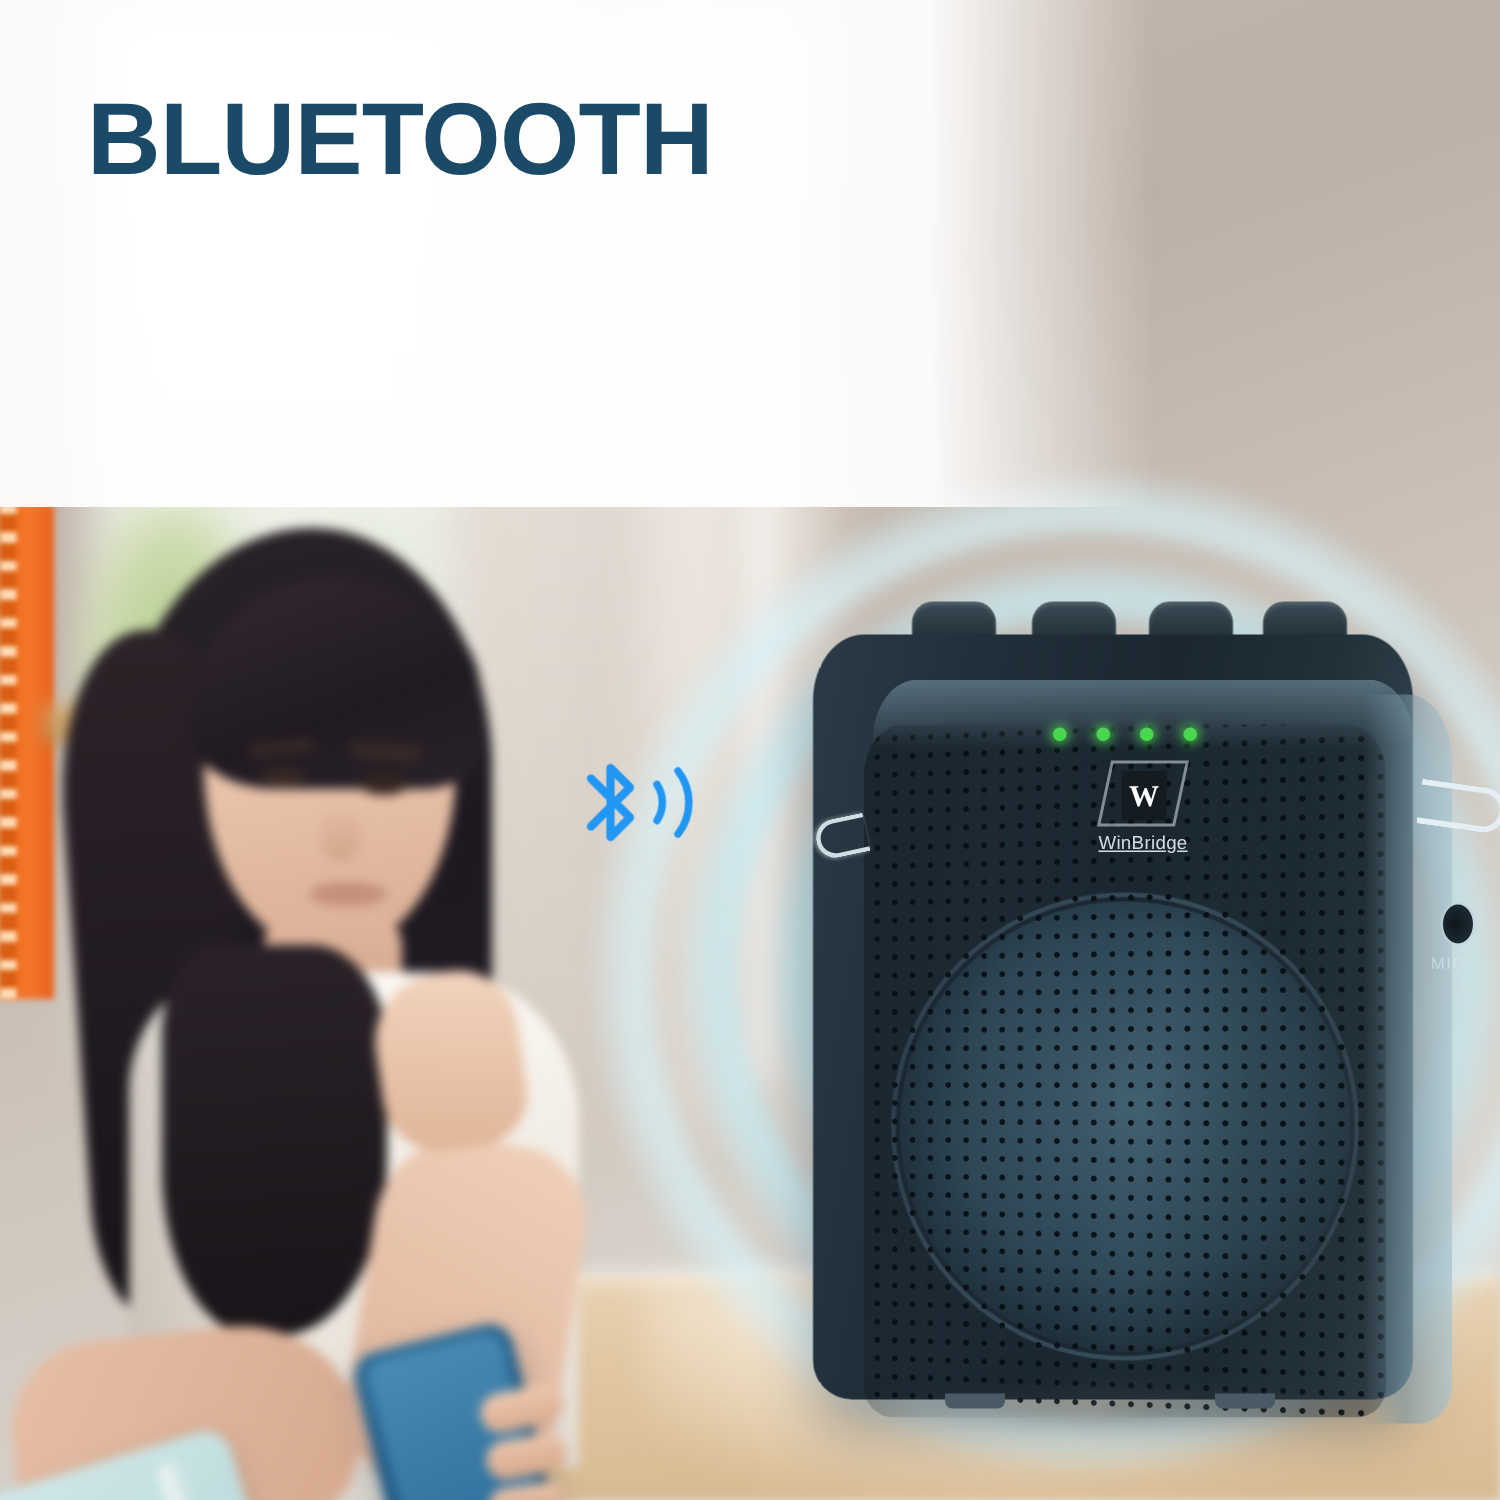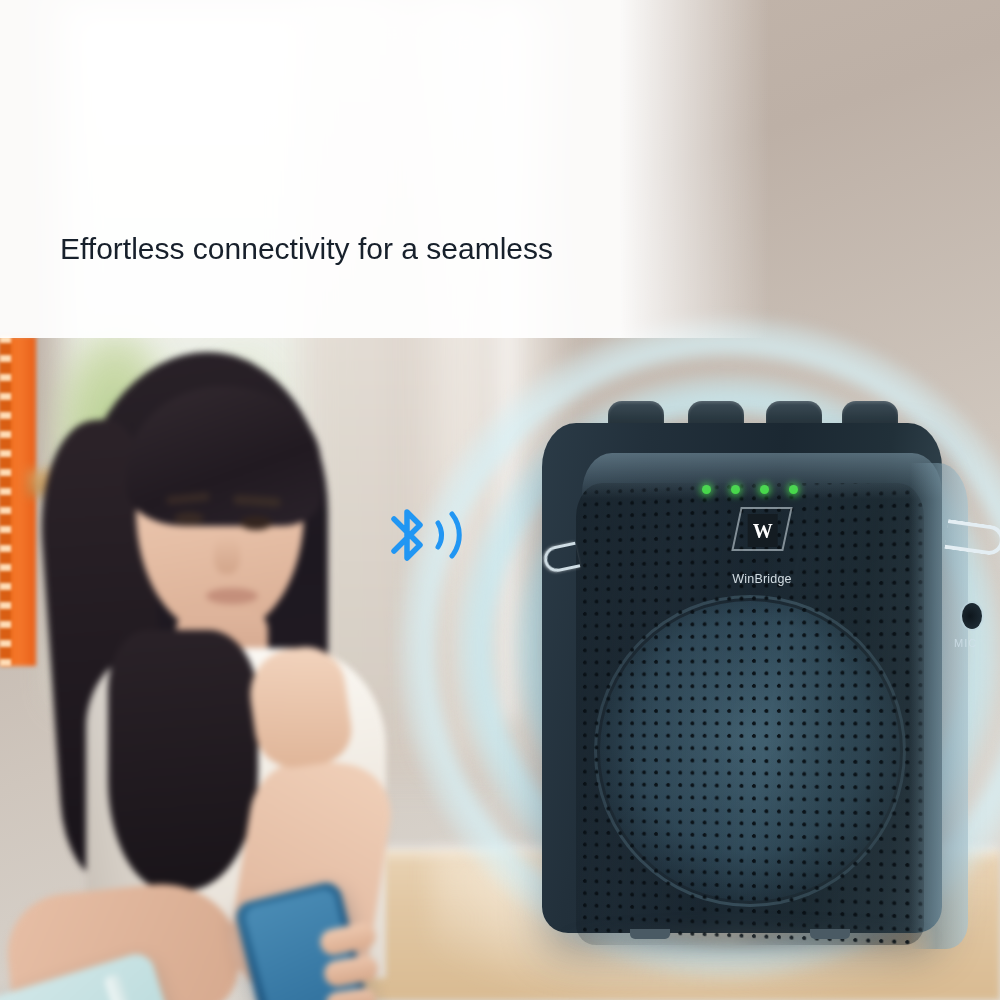--- a/index.html
+++ b/index.html
@@ -263,21 +263,21 @@
     position:relative; width:52px; height:44px; margin:0 auto;
     border:2px solid rgba(215,228,235,.55);
     transform:skewX(-12deg);
   }
   .logo-sq {
     position:absolute; left:10px; top:5px; width:30px; height:33px;
     background:#141c22; transform:skewX(12deg);
     display:flex; align-items:center; justify-content:center;
   }
   .logo-w { color:#fff; font-size:20px; font-weight:bold; line-height:1; font-family:"Liberation Serif", serif; }
-  .logo-text { margin-top:21px; color:#d3dde3; font-size:12.5px; letter-spacing:.2px; }
+  .logo-text { margin-top:4px; color:#d3dde3; font-size:12.5px; letter-spacing:.2px;text-decoration:underline; }
 
   
   .hook-l {
     position:absolute; left:2px; top:122px; width:34px; height:26px;
     border:3px solid #cfdde4; border-right:none;
     border-radius:16px 0 0 16px;
     transform:rotate(-12deg);
     box-shadow:-1px 0 3px rgba(255,255,255,.5);
   }
   .hook-r {
@@ -433,19 +433,20 @@
     </div>
 
     <div class="spk-shadow"></div>
     <div class="foot f1"></div>
     <div class="foot f2"></div>
   </div>
 
   <div class="text-panel"></div>
 
   <h1 class="headline">
+    <span>BLUETOOTH</span>
   </h1>
 
   <p class="subhead">
-    <span>Effortless connectivity for a seamless</span><br>
+    <br>
   </p>
 
 </div>
 
 </body></html>

